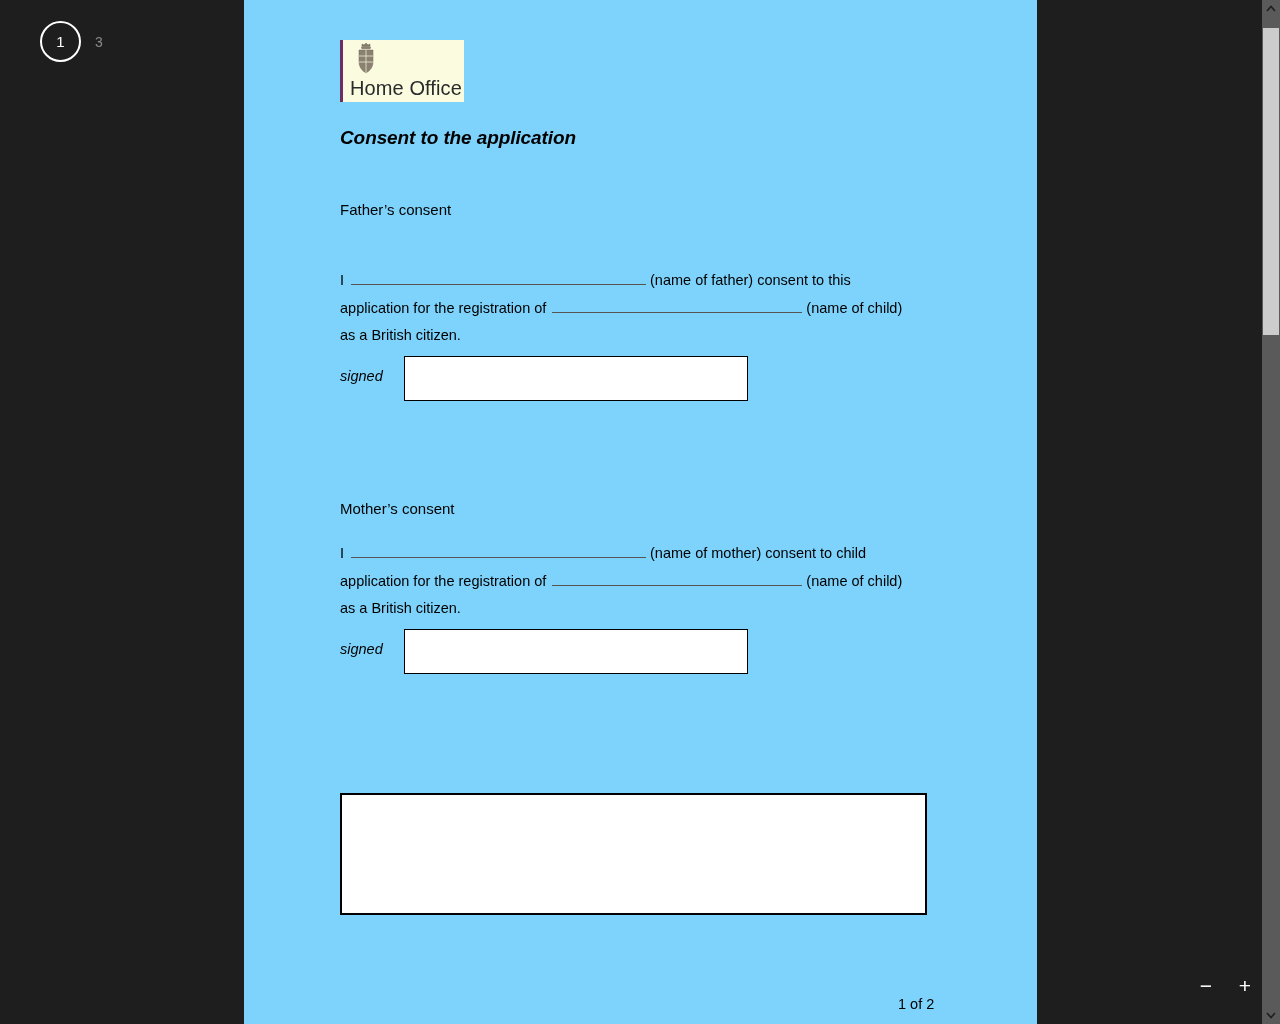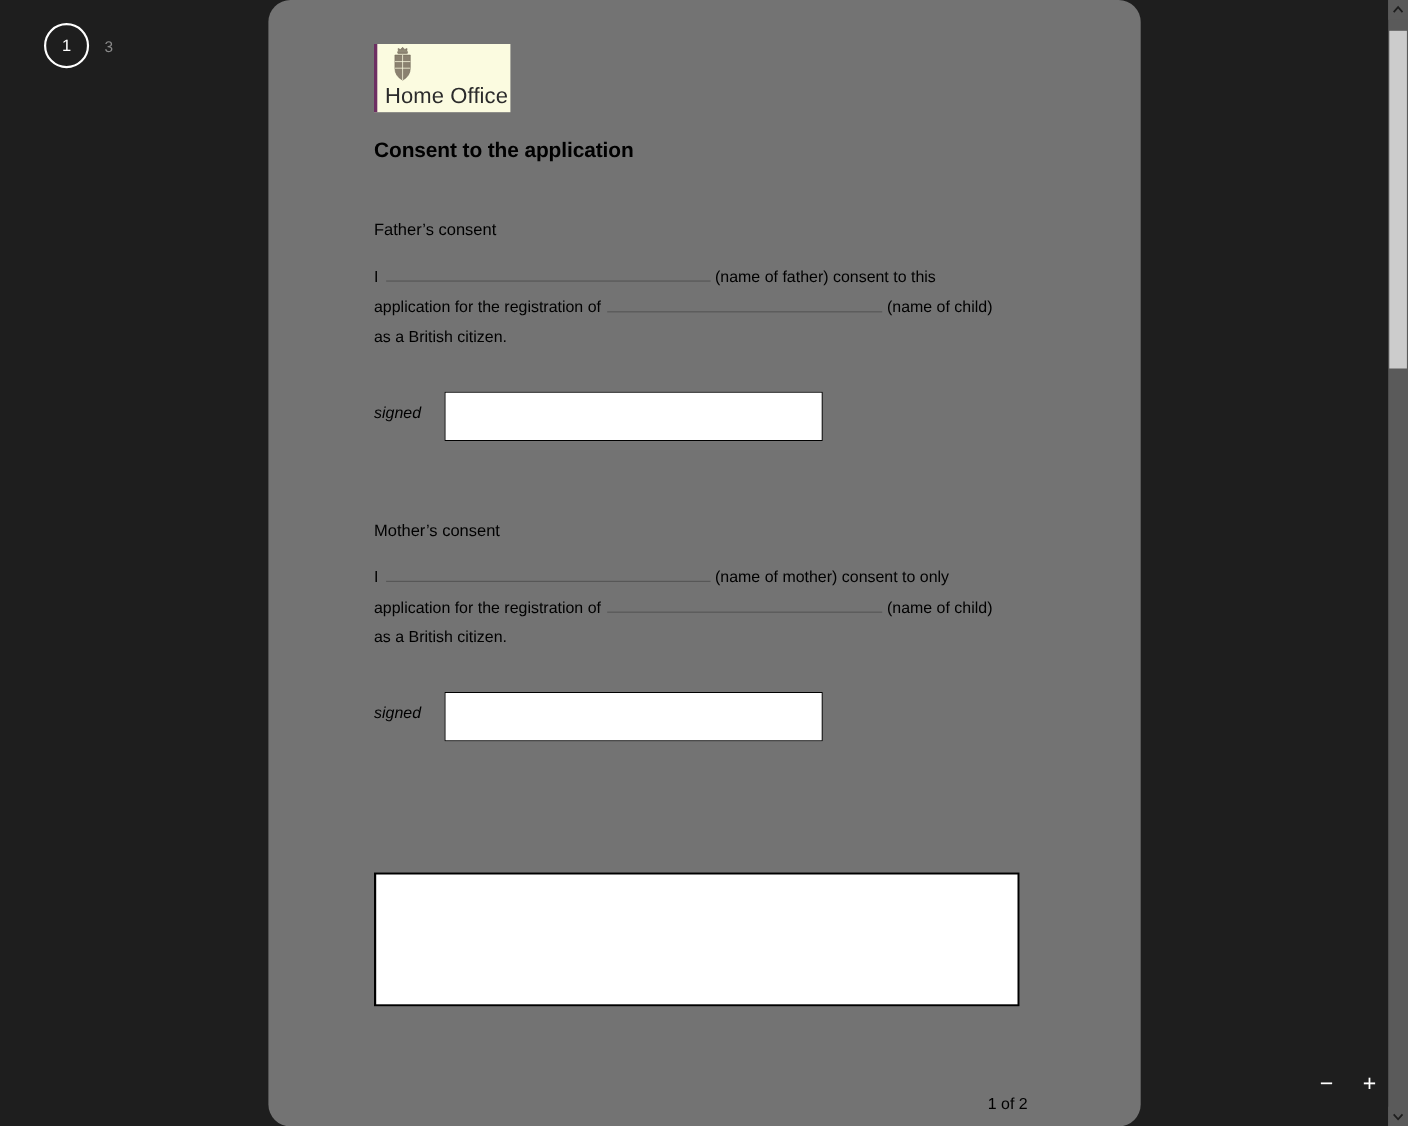--- a/index.html
+++ b/index.html
@@ -47,22 +47,21 @@
     line-height: 1;
   }
 
   
   #page {
     position: absolute;
     top: 0;
     left: 244px;
     width: 793px;
     height: 1024px;
-    background: #737373;
-    border-radius: 20px;
+    background: #7dd3fc;
   }
 
   
   .logo {
     position: absolute;
     left: 96px;
     top: 40px;
     width: 124px;
     height: 62px;
     background: #fbfbe0;
@@ -93,39 +92,41 @@
   }
 
   .doc-title {
     position: absolute;
     left: 96px;
     top: 127px;
     font-size: 19px;
     font-weight: bold;
     color: #000;
     letter-spacing: -0.1px;
+    font-style: italic;
   }
 
   .section-heading {
     position: absolute;
     left: 96px;
     font-size: 15px;
     font-weight: normal;
     color: #000;
   }
   .section-heading.father { top: 201px; }
-  .section-heading.mother { top: 474px; }
+  .section-heading.mother { top: 500px; }
 
   .para {
     position: absolute;
     left: 96px;
     width: 620px;
     font-size: 14.5px;
     color: #000;
     line-height: 27.5px;
+    margin-top: 28px;
   }
   .para.father { top: 239px; }
   .para.mother { top: 512px; }
 
   .blank {
     display: inline-block;
     border-bottom: 1px solid #555;
     vertical-align: baseline;
     height: 15px;
   }
@@ -280,21 +281,21 @@
     </div>
 
     <div class="signed-row father">
       <div class="label">signed</div>
       <div class="sigbox"></div>
     </div>
 
     <div class="section-heading mother">Mother’s consent</div>
 
     <div class="para mother">
-      <span>I</span><span class="blank w-name"></span><span>(name of mother) consent to only</span><br>
+      <span>I</span><span class="blank w-name"></span><span>(name of mother) consent to child</span><br>
       <span>application for the registration of</span><span class="blank w-child"></span><span>(name of child)</span><br>
       <span>as a British citizen.</span>
     </div>
 
     <div class="signed-row mother">
       <div class="label">signed</div>
       <div class="sigbox"></div>
     </div>
 
 

